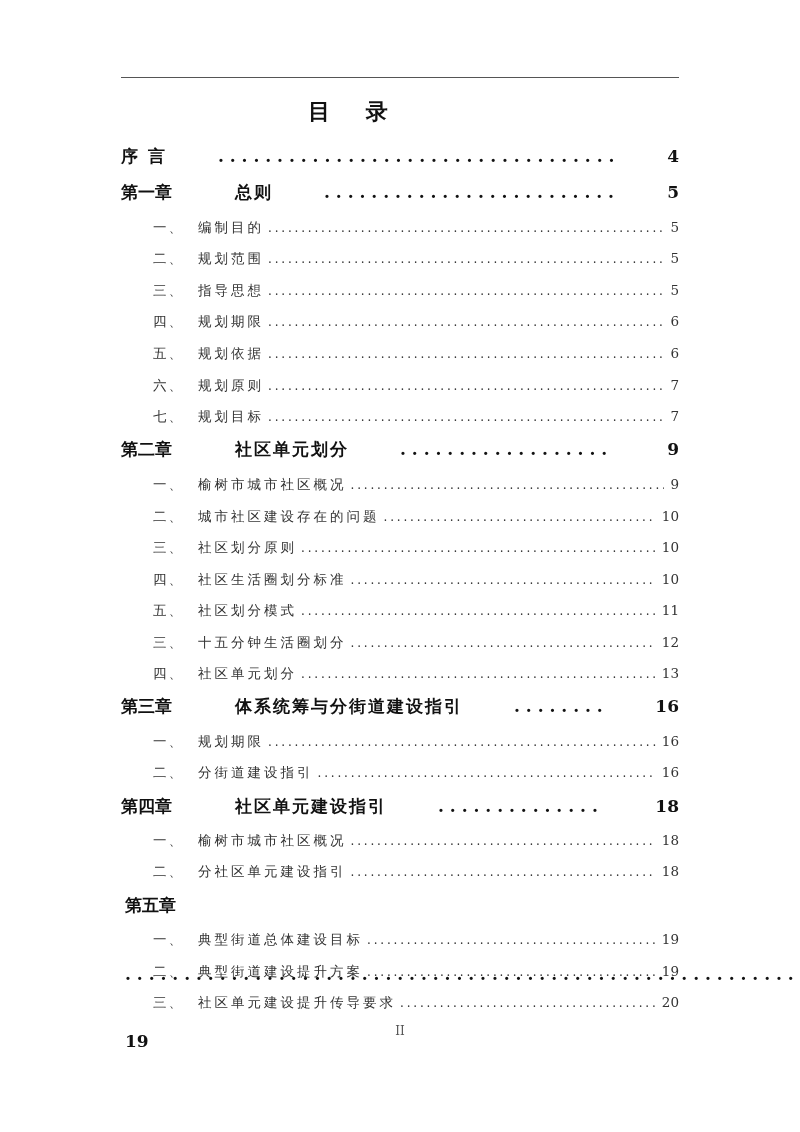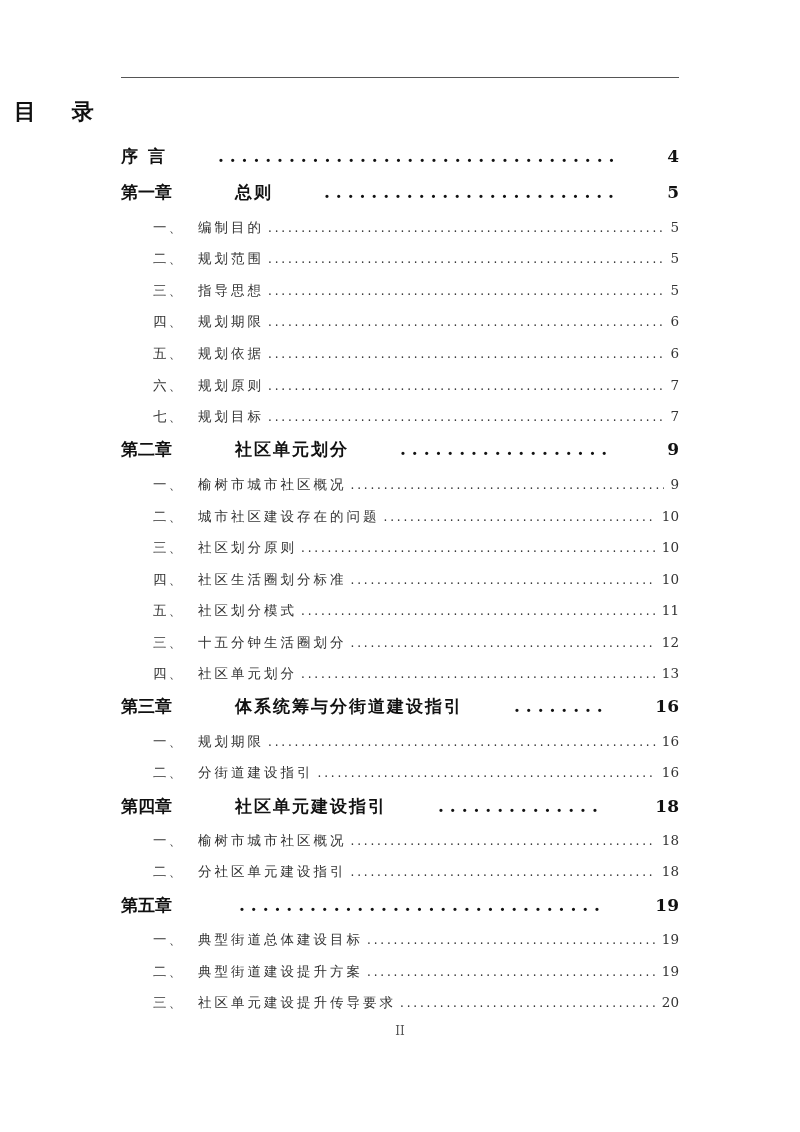--- a/index.html
+++ b/index.html
@@ -1,20 +1,20 @@
 <!DOCTYPE html>
 <html><head>
 <meta charset="utf-8">
 <style>
   html, body { margin: 0; padding: 0; background: #ffffff; }
   body { width: 800px; height: 1132px; position: relative; overflow: hidden;
          font-family: "DejaVu Serif", "Liberation Serif", serif; color: #111; }
   .rule { position: absolute; left: 121px; top: 77px; width: 558px; height: 0;
           border-top: 1px solid #555; }
-  .title { position: absolute; left: 0; width: 696px; top: 97px; text-align: left;
+  .title { position: absolute; left: 0; width: 696px; top: 97px; text-align: center;
            font-size: 22px; font-weight: bold; letter-spacing: 14px; padding-left: 14px; box-sizing: border-box; }
   .toc { position: absolute; left: 121px; width: 558px; top: 0; }
   .entry { position: absolute; left: 0; width: 558px; display: flex; align-items: baseline; white-space: nowrap; }
   .entry.chapter { font-size: 17px; font-weight: bold; gap: 47px; }
   .entry.section { font-size: 13.5px; color: #333; left: 32px; width: 526px; }
   .entry .num { margin-right: 16px; }
   .entry.section .num { margin-right: 14px; letter-spacing: 2px; }
   .entry .label { letter-spacing: 2px; }
   .entry.section .label { letter-spacing: 3px; font-family: Liberation Mono, monospace; }
   .entry .leader { flex: 1; overflow: hidden; margin: 0 6px 0 4px; letter-spacing: 0; }
@@ -165,21 +165,21 @@
       <span class="label">榆树市城市社区概况</span>
       <span class="leader"></span>
       <span class="page">18</span>
     </div>
     <div class="entry section" style="top: 863px;">
       <span class="num">二、</span>
       <span class="label">分社区单元建设指引</span>
       <span class="leader"></span>
       <span class="page">18</span>
     </div>
-    <div class="entry chapter" style="top: 894px;">
+    <div class="entry chapter" style="top: 894px; flex-direction: column;">
       <span class="num">第五章</span>
       <span class="leader"></span>
       <span class="page">19</span>
     </div>
     <div class="entry section" style="top: 931px;">
       <span class="num">一、</span>
       <span class="label">典型街道总体建设目标</span>
       <span class="leader"></span>
       <span class="page">19</span>
     </div>

